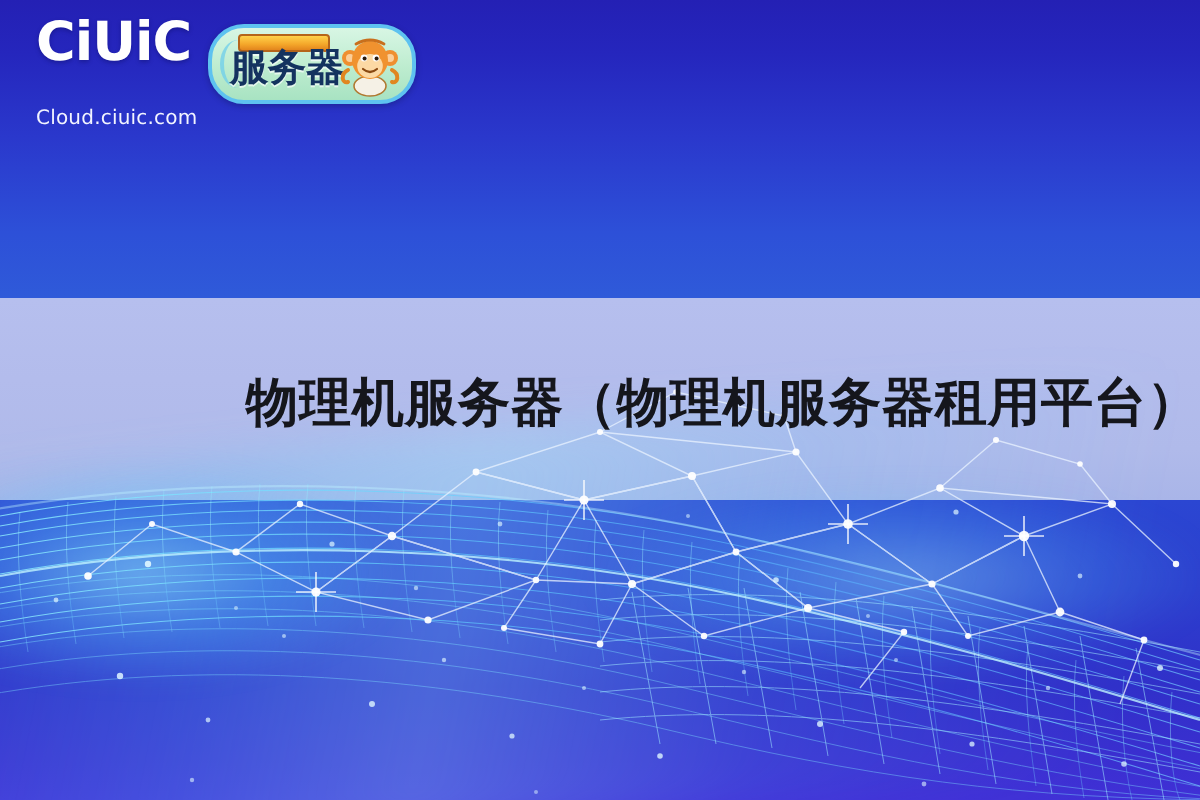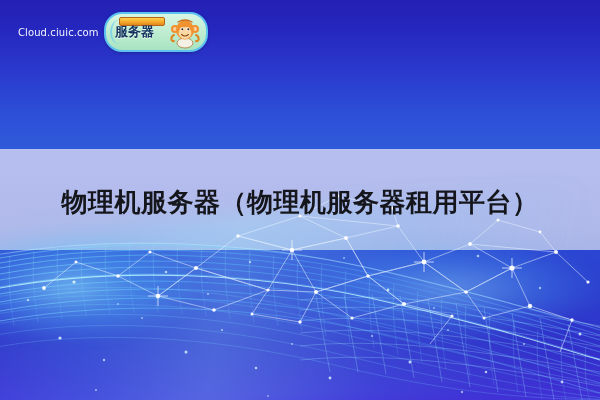--- a/index.html
+++ b/index.html
@@ -145,21 +145,21 @@
     border-radius: 2px;
     background: linear-gradient(180deg, #ffd24a 0%, #f4a62a 60%, #e2851d 100%);
     border: 1px solid #b5651a;
     box-sizing: border-box;
   }
   .badge-text {
     position: absolute;
     left: 9px;
     top: 11px;
     font-family: "DejaVu Sans", "Liberation Sans", sans-serif;
-    font-size: 13px;
+    font-size: 19px;
     font-weight: 700;
     color: #14335f;
     line-height: 1;
     letter-spacing: 0px;
     text-shadow: 0 1px 0 rgba(255,255,255,0.65);
   }
   .badge-arc {
     position: absolute;
     left: 4px;
     top: 6px;
@@ -170,21 +170,21 @@
   }
   
   .mascot { position: absolute; left: 62px; top: 3px; width: 34px; height: 32px; }
 
   
   .headline {
     position: absolute;
     left: 0;
     top: 188px;
     width: 600px;
-    text-align: center;
+    text-align: right;
     font-family: "DejaVu Sans", "Liberation Sans", sans-serif;
     font-size: 26px;
     font-weight: 700;
     letter-spacing: 0.5px;
     color: #15161c;
     line-height: 1.12;
     white-space: nowrap;
   }
 </style>
 </head>
@@ -384,20 +384,21 @@
       <circle cx="478" cy="256" r="1.3" opacity="0.7"></circle>
       <circle cx="540" cy="288" r="1.2" opacity="0.65"></circle>
       <circle cx="580" cy="334" r="1.5" opacity="0.8"></circle>
       <circle cx="96" cy="390" r="1.1" opacity="0.6"></circle>
       <circle cx="268" cy="396" r="1.0" opacity="0.5"></circle>
       <circle cx="462" cy="392" r="1.2" opacity="0.6"></circle>
     </g>
   </svg>
 
   <div class="logo">
+    <div class="logo-word">CiUiC</div>
     <div class="logo-sub">Cloud.ciuic.com</div>
   </div>
 
   <div class="badge">
     <div class="badge-arc"></div>
     <div class="badge-ribbon"></div>
     <div class="badge-text">服务器</div>
     <svg class="mascot" viewBox="0 0 34 32">
       <ellipse cx="17" cy="26" rx="8" ry="5" fill="#f5f1e6" stroke="#b07a32" stroke-width="0.8"></ellipse>
       <path d="M6,18 C2,20 3,25 6,24" stroke="#e0861f" stroke-width="2" fill="none" stroke-linecap="round"></path>

